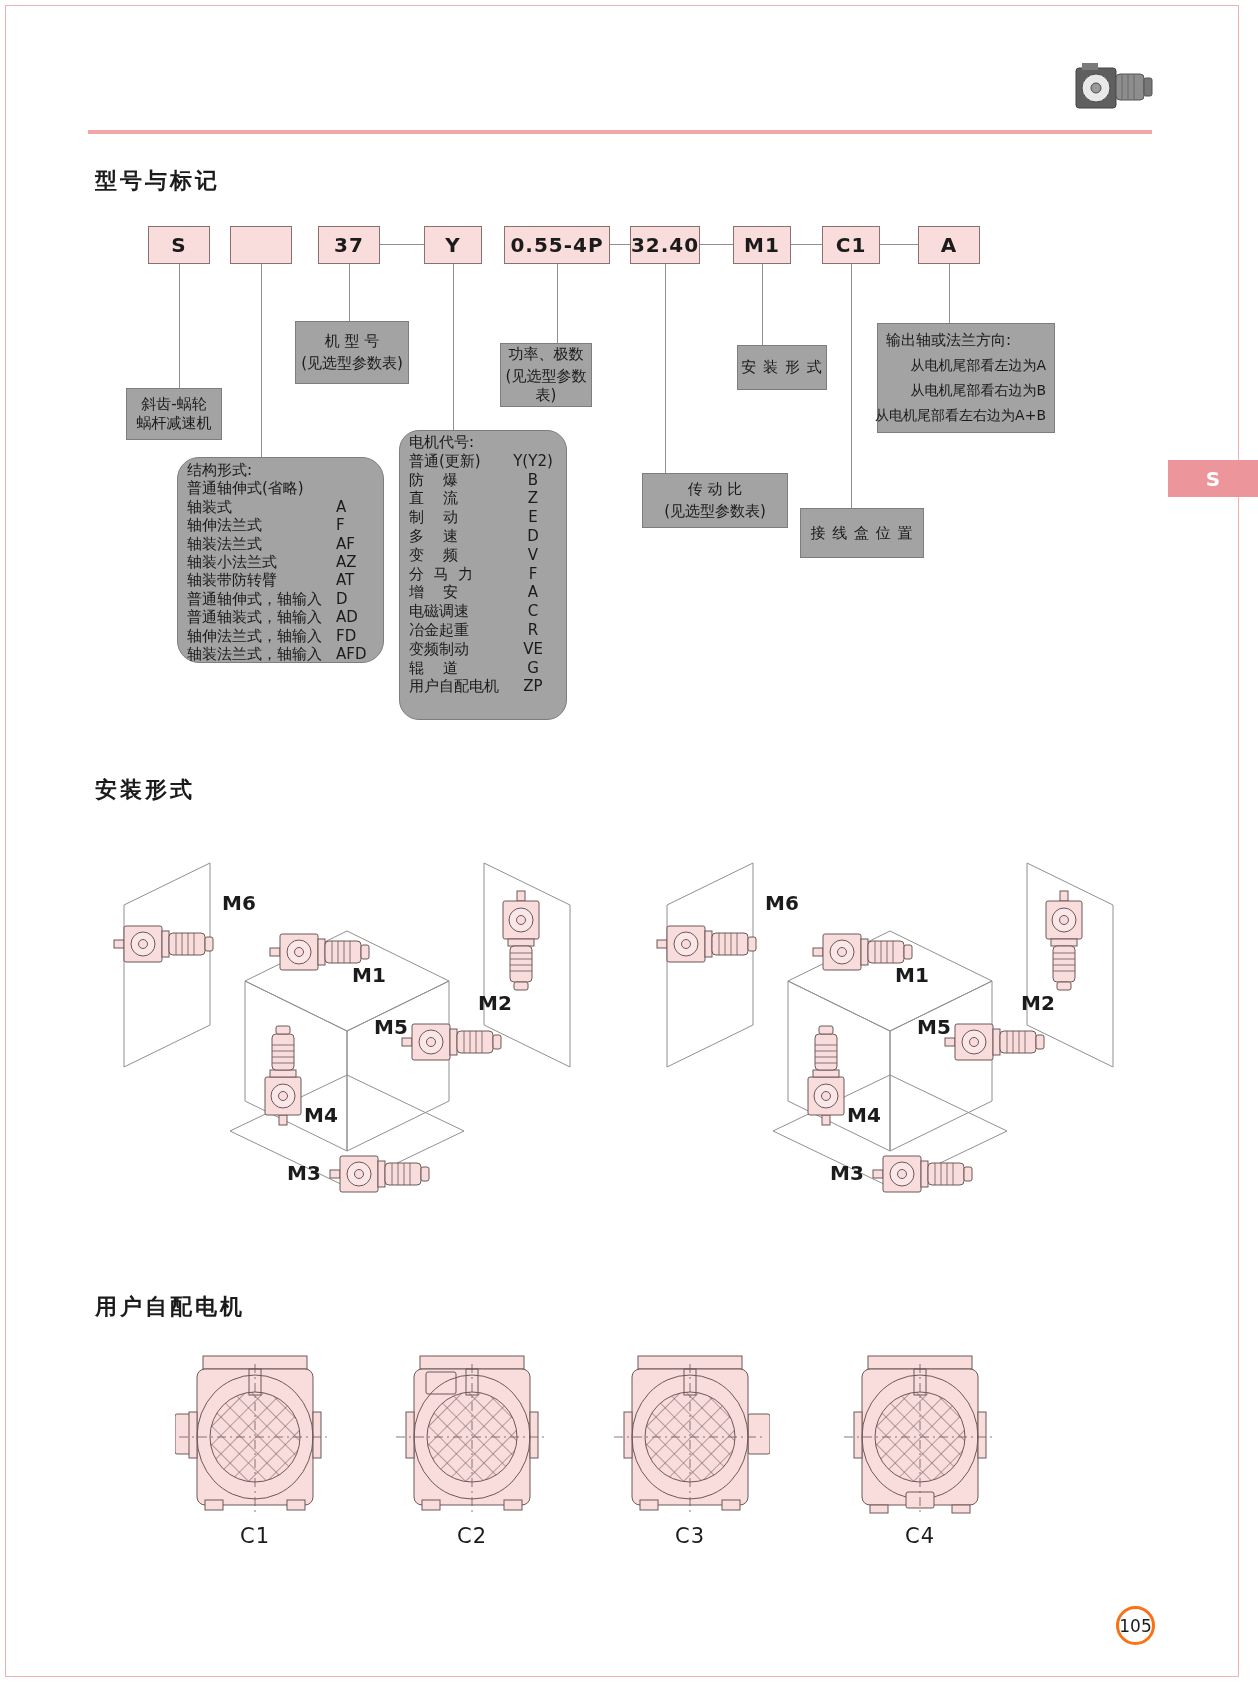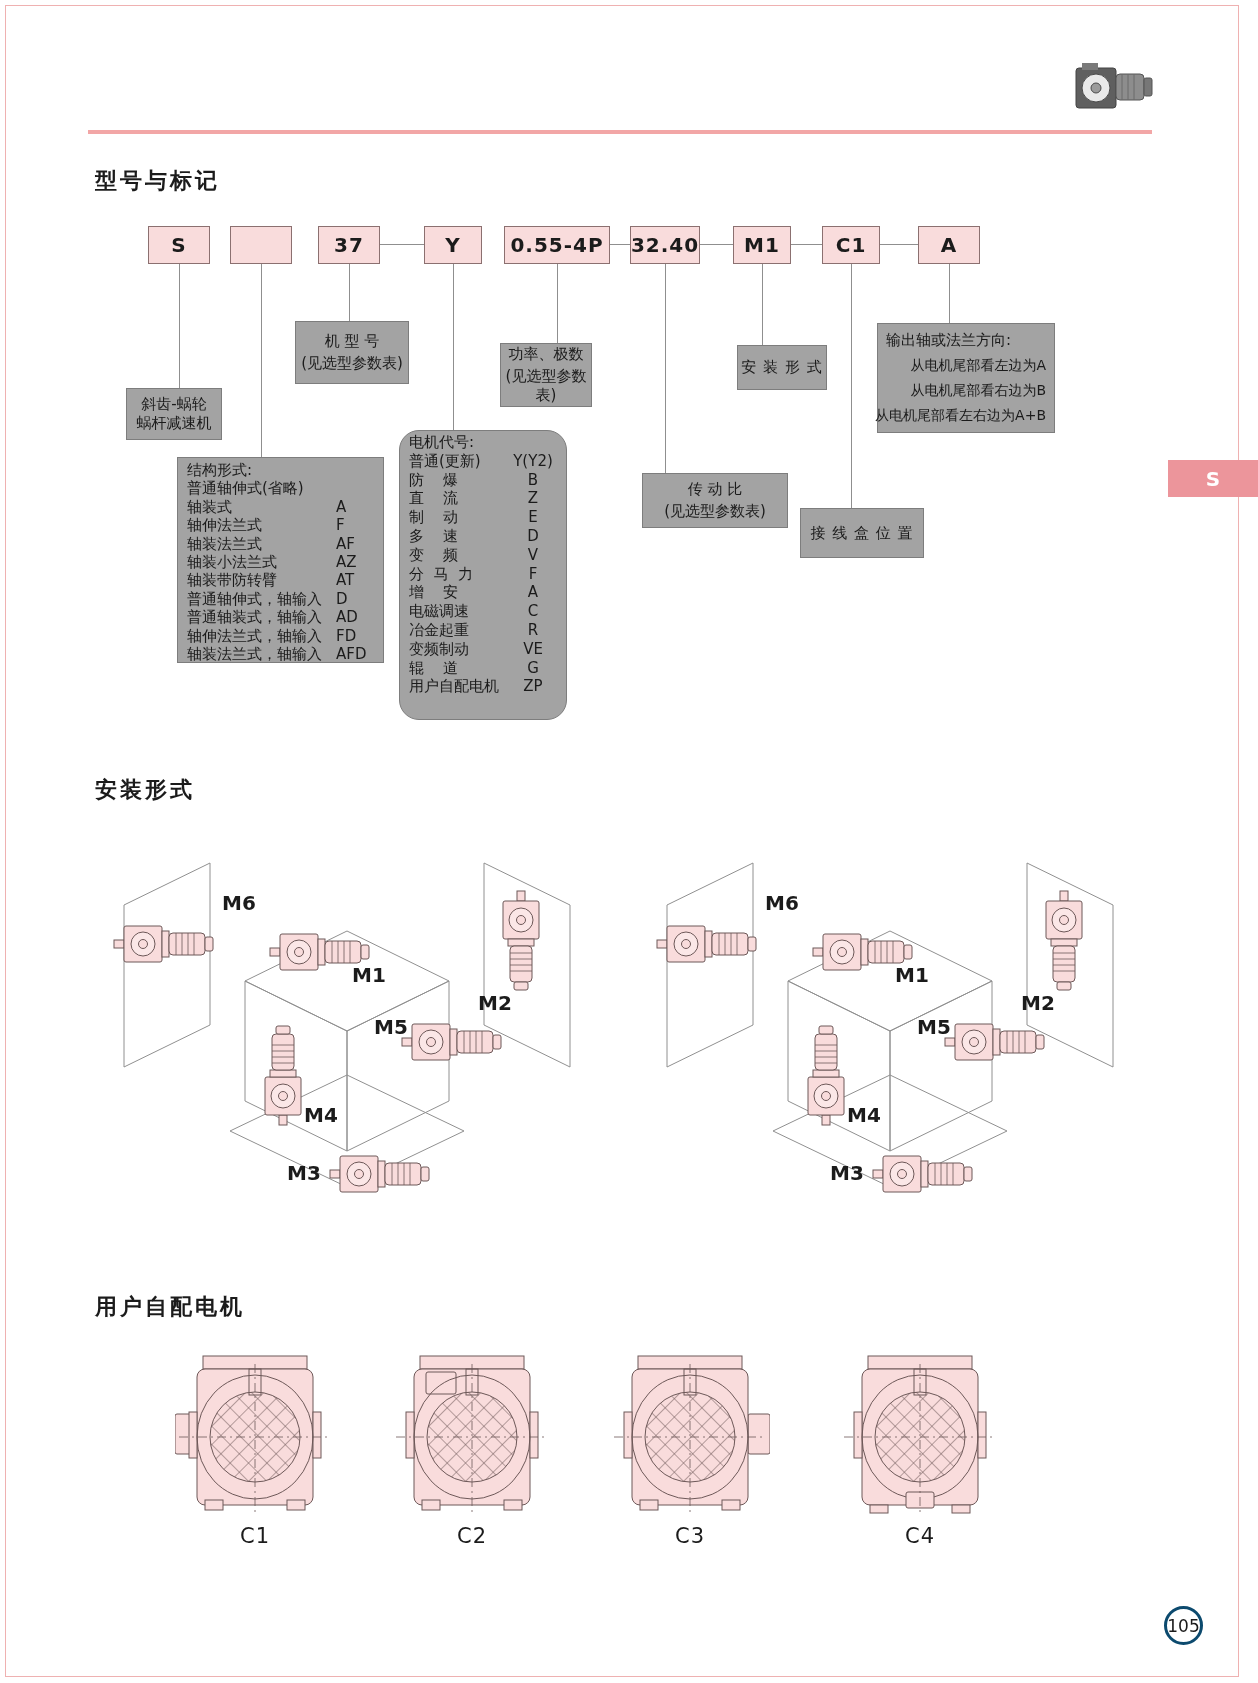--- a/index.html
+++ b/index.html
@@ -62,22 +62,22 @@
   .cmotor { position:absolute; top:1352px; width:160px; height:172px; }
   .clabel { position:absolute; top:1524px; width:160px; text-align:center; font-size:21px; letter-spacing:1px; }
 
   .side-tab {
     position:absolute; left:1168px; top:460px; width:90px; height:37px;
     background:#ec959b; color:#fff; display:flex; align-items:center; justify-content:center;
     font-size:20px; font-weight:700;
   }
   .page-num {
     position:absolute; left:1116px; top:1606px; width:39px; height:39px;
-    border:3px solid #0c4a6e; border-radius:50%; box-sizing:border-box;
-    display:flex; align-items:center; justify-content:center; font-size:17px;margin-left:48px;
+    border:3px solid #f97316; border-radius:50%; box-sizing:border-box;
+    display:flex; align-items:center; justify-content:center; font-size:17px;
   }
   .header-photo { position:absolute; left:1072px; top:60px; }
   svg { display:block; }
 </style>
 </head>
 <body>
 
 <svg width="0" height="0" style="position:absolute" aria-hidden="true">
   <defs>
     <pattern id="xh" width="13" height="13" patternUnits="userSpaceOnUse" patternTransform="rotate(45)">
@@ -148,21 +148,21 @@
   <div class="note center" style="left:295px;top:321px;width:114px;height:63px;">
     <div>机 型 号</div>
     <div class="sub">(见选型参数表)</div>
   </div>
 
   <div class="note center" style="left:500px;top:343px;width:92px;height:64px;">
     <div>功率、极数</div>
     <div class="sub">(见选型参数表)</div>
   </div>
 
-  <div class="note listbox" id="note-structure" style="left:177px;top:457px;width:207px;height:206px;">
+  <div class="note listbox" id="note-structure" style="left:177px;top:457px;width:207px;height:206px;border-radius:22px;">
     <div class="ltitle">结构形式:</div>
     <div class="lrow">
         <span class="llabel">普通轴伸式(省略)</span>
         <span class="lcode"></span>
       </div>
     <div class="lrow">
         <span class="llabel">轴装式</span>
         <span class="lcode">A</span>
       </div>
     <div class="lrow">

